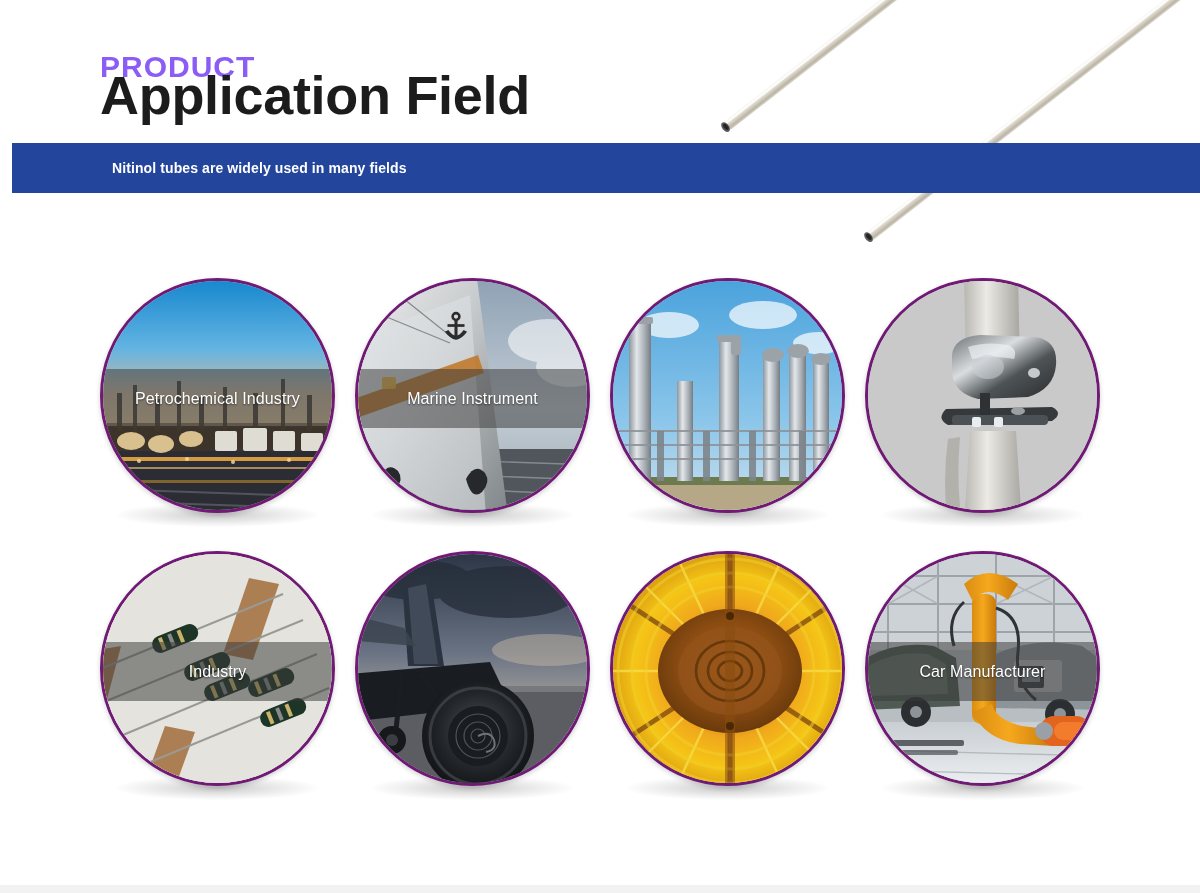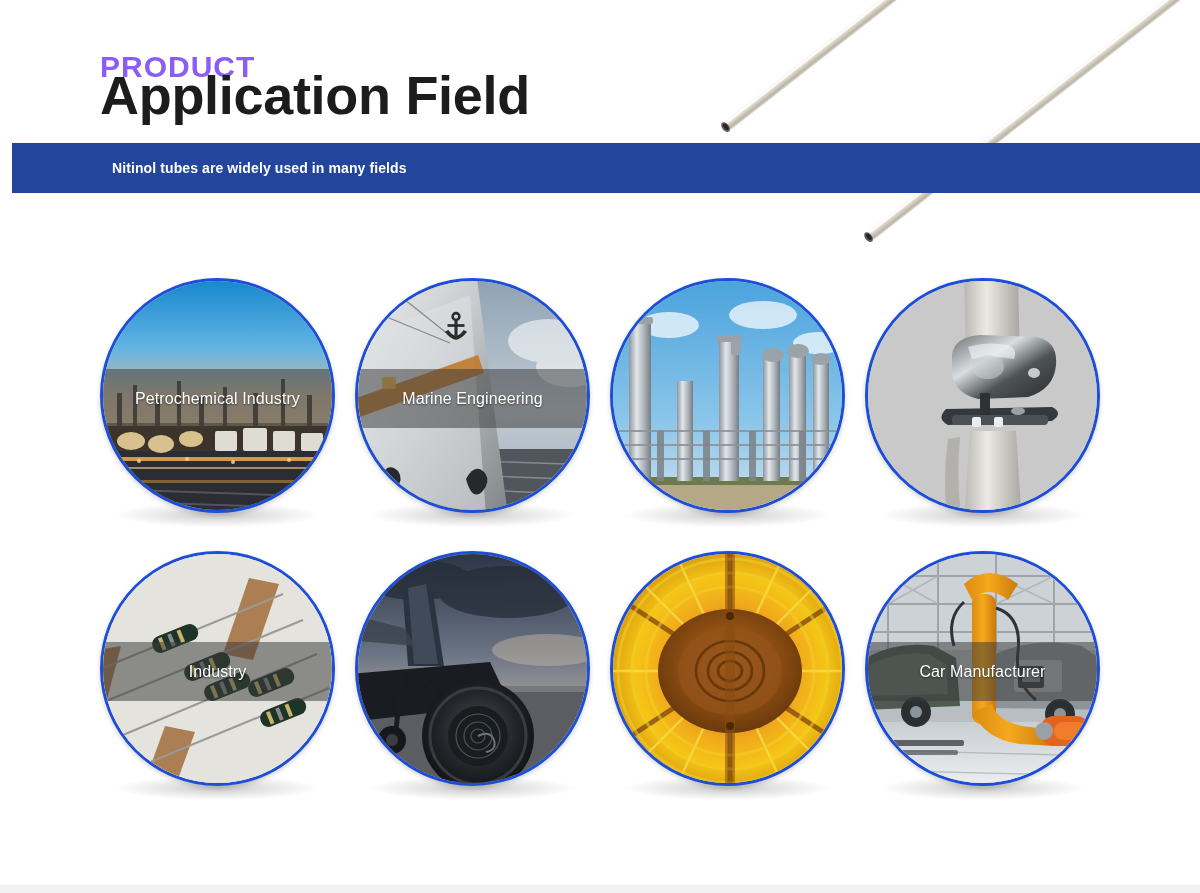--- a/index.html
+++ b/index.html
@@ -124,21 +124,21 @@
     width: 203px;
     height: 24px;
     border-radius: 50%;
     background: radial-gradient(ellipse at center, rgba(110,110,110,0.36) 0%, rgba(140,140,140,0.16) 45%, rgba(255,255,255,0) 72%);
     z-index: 0;
   }
   .disc {
     position: absolute;
     inset: 0;
     border-radius: 50%;
-    border: 3px solid #1d4ed8;
+    border: 3px solid #701a75;
     box-sizing: border-box;
     overflow: hidden;
     background: #cfd4d8;
     z-index: 1;
     box-shadow: 0 2px 5px rgba(0,0,0,0.18);
   }
   .scene {
     position: absolute;
     inset: 0;
   }
@@ -343,21 +343,21 @@
               </g>
 
               <g fill="#26282b">
                 <path d="M22,196 q8,-16 18,-6 q6,8 -2,18 q-10,10 -16,-12 z"></path>
                 <path d="M108,198 q9,-17 19,-6 q6,9 -3,19 q-10,9 -16,-13 z"></path>
               </g>
               <rect x="24" y="96" width="14" height="12" rx="2" fill="#e8b23c" opacity="0.9"></rect>
             </svg>
           </div>
           <div class="card-label-band">
-            <span class="card-label">Marine Engineering</span>
+            <span class="card-label">Marine Instrument</span>
           </div>
         </div>
       </div>
 
       <div class="card">
         <div class="disc">
           <div class="scene">
             <svg width="235" height="235" viewBox="0 0 235 235" preserveAspectRatio="none">
               <defs>
                 <linearGradient id="chemSky" x1="0" y1="0" x2="0" y2="1">

